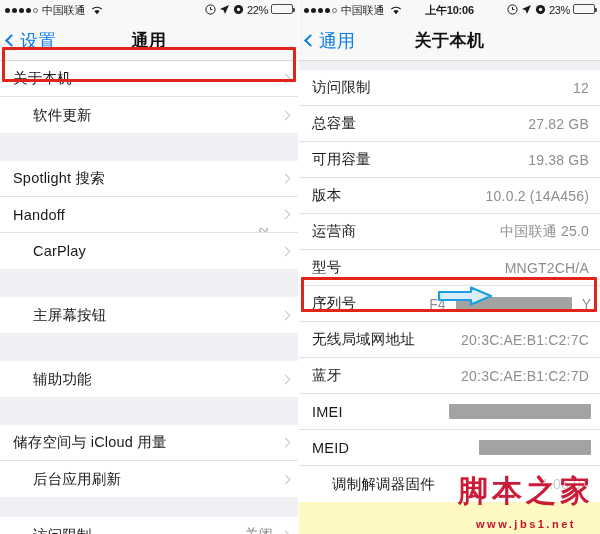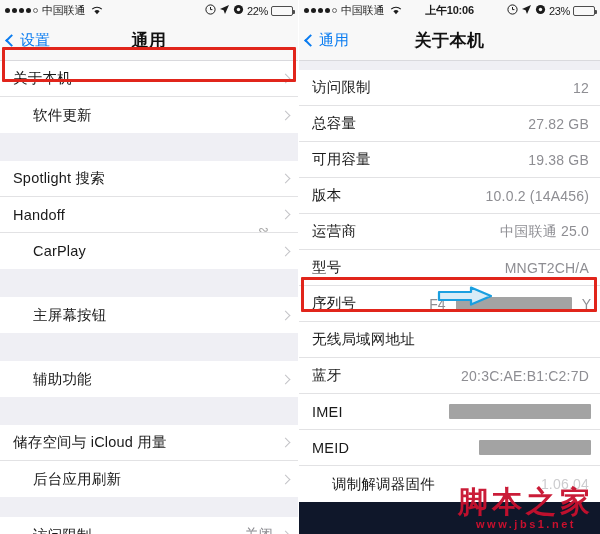--- a/index.html
+++ b/index.html
@@ -5,21 +5,21 @@
   * { box-sizing: border-box; margin: 0; padding: 0; }
   html, body {
     width: 600px; height: 534px;
     background: #ffffff;
     font-family: "Liberation Sans", "DejaVu Sans", sans-serif;
     overflow: hidden;
   }
   .screens { display: flex; width: 600px; height: 534px; }
   .phone {
     width: 299px; height: 534px;
-    background: #0f172a;
+    background: #fef9c3;
     position: relative;
     overflow: hidden;
   }
   .phone.left { border-right: 1px solid #ffffff; }
   .phone.right { width: 301px; }
 
   
   .statusbar {
     height: 21px;
     background: #f8f8f8;
@@ -32,21 +32,21 @@
   .dots { display: flex; align-items: center; gap: 2px; }
   .dot { width: 5px; height: 5px; border-radius: 50%; background: #1c1c1c; }
   .dot.hollow { background: transparent; border: 1px solid #6b6b6b; width: 5px; height: 5px; }
   .carrier { font-size: 11px; letter-spacing: -0.2px; }
   .wifi-ic { display: inline-block; margin-left: 2px; }
   .sb-center {
     position: absolute; left: 0; right: 0; text-align: center;
     font-size: 11px; font-weight: bold; letter-spacing: -0.2px;
   }
   .sb-right {
-    margin-left: auto; display: flex; align-items: center; gap: 3px;
+    margin-left: auto; display: flex; gap: 3px;
     position: relative; z-index: 2;
   }
   .batt-pct { font-size: 11px; letter-spacing: -0.3px; }
   .battery {
     width: 22px; height: 10px; border: 1px solid #4d4d4d; border-radius: 2px;
     position: relative; padding: 1px;
   }
   .battery::after {
     content: ""; position: absolute; right: -3px; top: 3px;
     width: 2px; height: 4px; background: #4d4d4d; border-radius: 0 1px 1px 0;
@@ -55,21 +55,21 @@
 
   
   .navbar {
     height: 40px; background: #f8f8f8;
     display: flex; align-items: center;
     position: relative;
     border-bottom: 1px solid #d9d9dd;
   }
   .nav-back {
     display: flex; align-items: center; gap: 3px;
-    color: #0a7cf0; font-size: 15px; padding-left: 7px;
+    color: #0a7cf0; font-size: 18px; padding-left: 7px;
     position: relative; z-index: 2;
   }
   .chev-left {
     width: 9px; height: 9px;
     border-left: 2.3px solid #0a7cf0; border-bottom: 2.3px solid #0a7cf0;
     transform: rotate(45deg);
     margin-right: 1px;
   }
   .nav-title {
     position: absolute; left: 0; right: 0; text-align: center;
@@ -126,21 +126,21 @@
     position: absolute; right: 6px; bottom: 4px;
     z-index: 9; text-align: center; pointer-events: none;
   }
   .wm-main {
     font-family: Liberation Sans, sans-serif;
     font-size: 30px; font-weight: bold; color: #c8102e;
     letter-spacing: 4px; line-height: 1; opacity: .95;
   }
   .wm-sub {
     font-size: 11px; color: #c8102e; letter-spacing: 2.5px;
-    font-weight: bold; margin-top: 1px;
+    font-weight: bold; margin-top: 12px;
   }
 </style>
 </head>
 <body>
 
 <div class="screens">
 
   <div class="phone left">
 
     <div class="statusbar">
@@ -356,20 +356,21 @@
         <span class="label">序列号</span>
         <span class="val-wrap">
           <span>F4</span>
           <span class="redact" style="width:116px;"></span>
           <span>Y</span>
         </span>
       </div>
 
       <div class="row">
         <span class="label">无线局域网地址</span>
+        <span class="value">20:3C:AE:B1:C2:7C</span>
       </div>
 
       <div class="row">
         <span class="label">蓝牙</span>
         <span class="value">20:3C:AE:B1:C2:7D</span>
       </div>
 
       <div class="row">
         <span class="label">IMEI</span>
         <span class="val-wrap">

